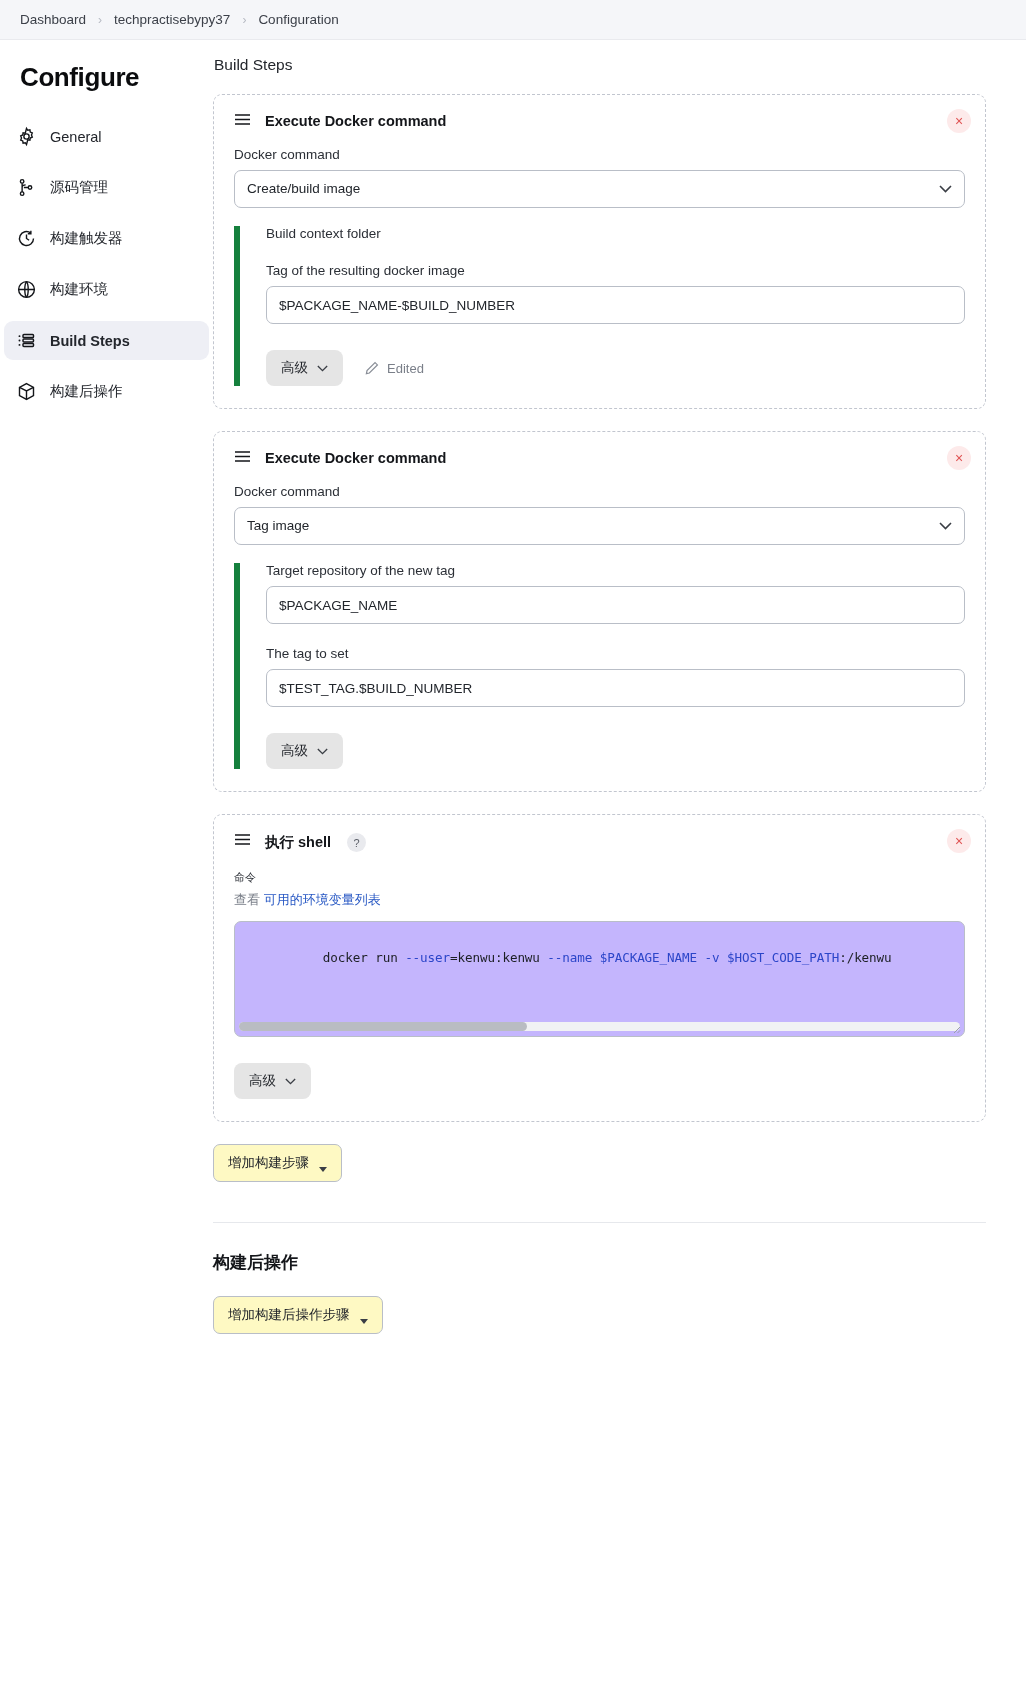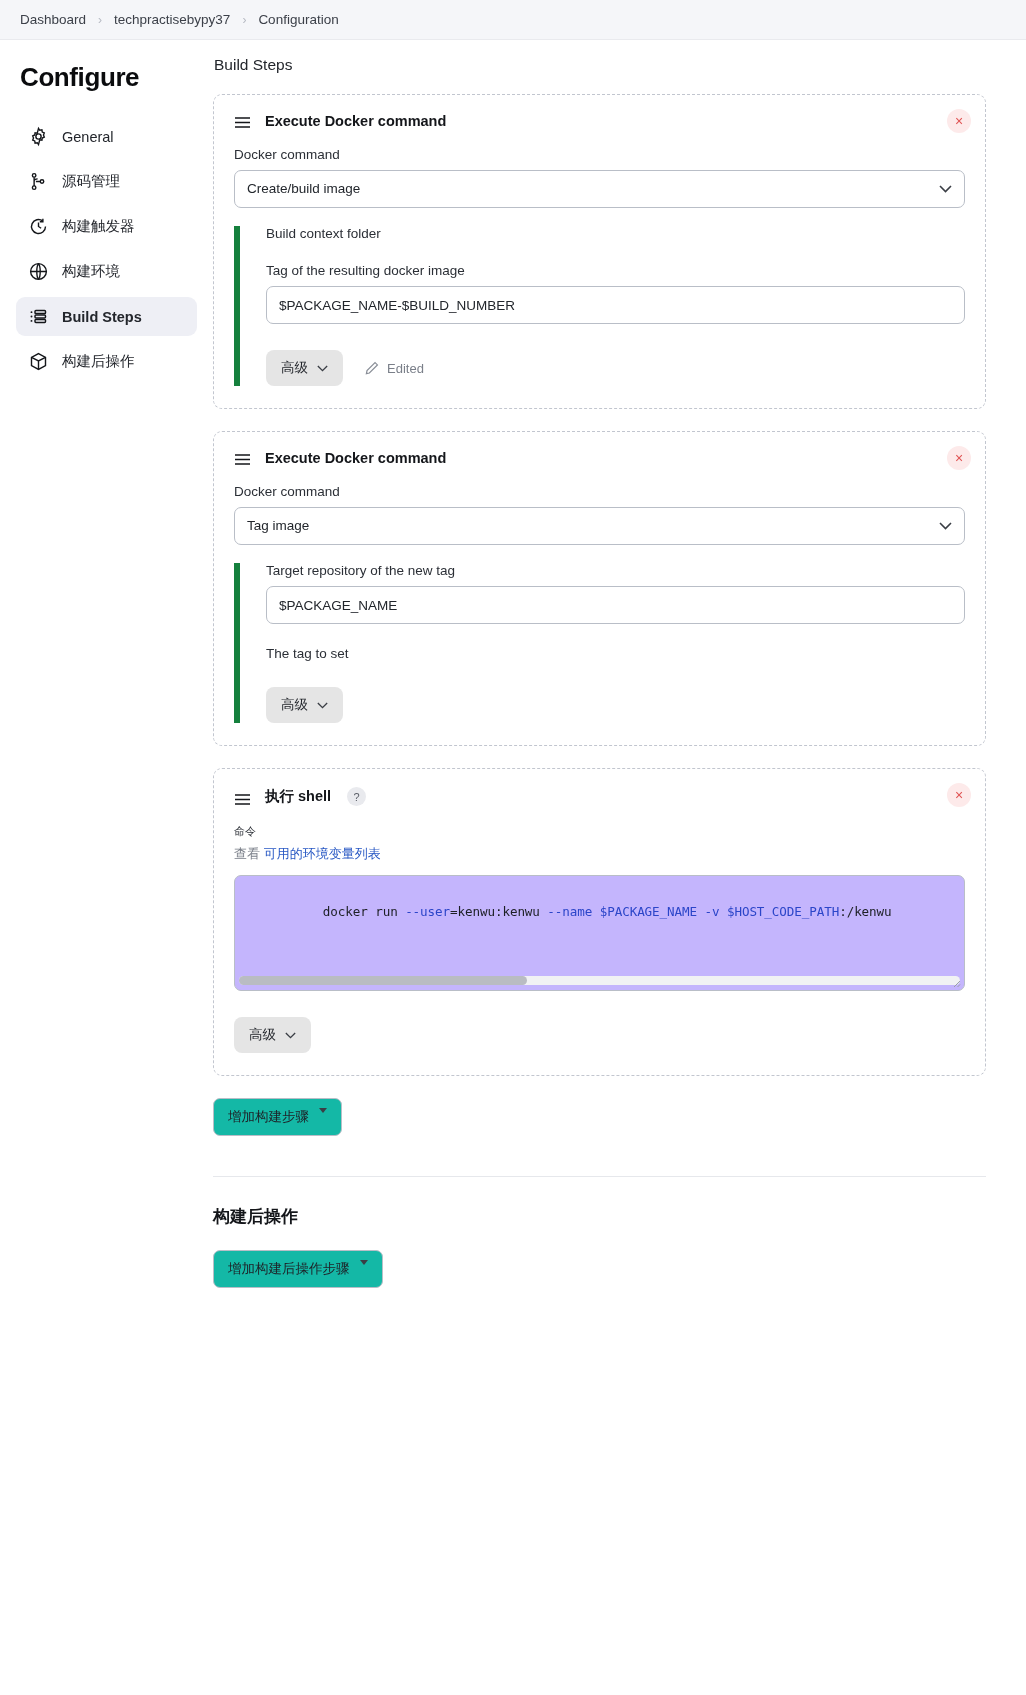--- a/index.html
+++ b/index.html
@@ -34,42 +34,42 @@
     display: flex; align-items: center;
   }
 
   
   .page { display: flex; align-items: flex-start; }
   .sidebar { width: 213px; flex: 0 0 213px; padding-top: 22px; }
   .configure-title {
     font-size: 26px; font-weight: 700; letter-spacing: -0.4px;
     padding-left: 20px; margin-bottom: 24px; color: #0b0c0e;
   }
-  .nav { display: flex; flex-direction: column; gap: 6px; padding: 0 16px; }
+  .nav { display: flex; flex-direction: column; gap: 12px; padding: 0 4px; }
   .nav-item {
     display: flex; align-items: center; gap: 13px;
     padding: 9px 12px; border-radius: 9px;
     font-size: 14.5px; color: #23262c; cursor: pointer;
   }
   .nav-item.active { background: #eeeff5; font-weight: 600; }
   .nav-ico { width: 21px; height: 21px; flex: 0 0 21px; display:block; }
 
   .content { flex: 1; padding-top: 16px; padding-right: 40px; }
   .section-title { font-size: 15.5px; color: #23262c; margin: 0 0 20px 1px; }
 
   
   .step {
     border: 1px dashed #c2c6cf;
     border-radius: 9px;
     padding: 18px 20px 22px 20px;
     margin-bottom: 22px;
     position: relative;
     background: #fff;
   }
-  .step-head { display: flex; align-items: flex-end; gap: 14px; margin-bottom: 18px; }
+  .step-head { display: flex; align-items: flex-start; gap: 14px; margin-bottom: 18px; }
   .drag-handle { width: 17px; height: 13px; cursor: grab; flex:0 0 17px; }
   .step-title { font-size: 14.5px; font-weight: 700; color: #14161a; }
   .help-badge {
     width: 19px; height: 19px; border-radius: 50%;
     background: #e9eaee; color: #5c6069;
     font-size: 11px; display: inline-flex;
     align-items: center; justify-content: center;
     cursor: pointer; margin-left: 2px;
   }
   .step-close {
@@ -148,22 +148,22 @@
     display:block; width: 40%; height: 100%;
     background: #b9bcc2; border-radius: 5px;
   }
   .resize-grip {
     position: absolute; right: 3px; bottom: 2px;
     width: 10px; height: 10px; cursor: nwse-resize;
   }
 
   
   .outline-btn {
-    display: inline-flex; align-items: flex-start; gap: 10px;
-    border: 1px solid #b9bec7; background: #14b8a6;
+    display: inline-flex; align-items: flex-end; gap: 10px;
+    border: 1px solid #b9bec7; background: #fef9c3;
     border-radius: 7px; padding: 9px 14px;
     font-size: 13.5px; color: #1e2127; cursor: pointer;
     font-family: "Liberation Sans", sans-serif;
   }
   .caret { width: 0; height: 0; border-left: 4.5px solid transparent;
            border-right: 4.5px solid transparent; border-top: 5.5px solid #3a3e45; }
   .divider { height: 1px; background: #e6e8ec; margin: 40px 0 28px 0; }
   .post-title { font-size: 17px; font-weight: 700; color: #14161a; margin-bottom: 22px; }
 </style>
 </head>
@@ -306,20 +306,21 @@
           </svg>
       </div>
 
       <div class="indent">
         <div class="field-block">
           <div class="field-label">Target repository of the new tag</div>
           <input class="text-input" value="$PACKAGE_NAME" style="">
         </div>
         <div class="field-block">
           <div class="field-label">The tag to set</div>
+          <input class="text-input" value="$TEST_TAG.$BUILD_NUMBER" style="">
         </div>
 
         <div class="adv-row">
           <button class="adv-btn">
             <span>高级</span>
             <svg width="11" height="7" viewBox="0 0 13 8" fill="none" stroke="#3a3e45" stroke-width="1.6">
                 <path d="M1 1l5.5 5.5L12 1"></path>
               </svg>
           </button>
         </div>

